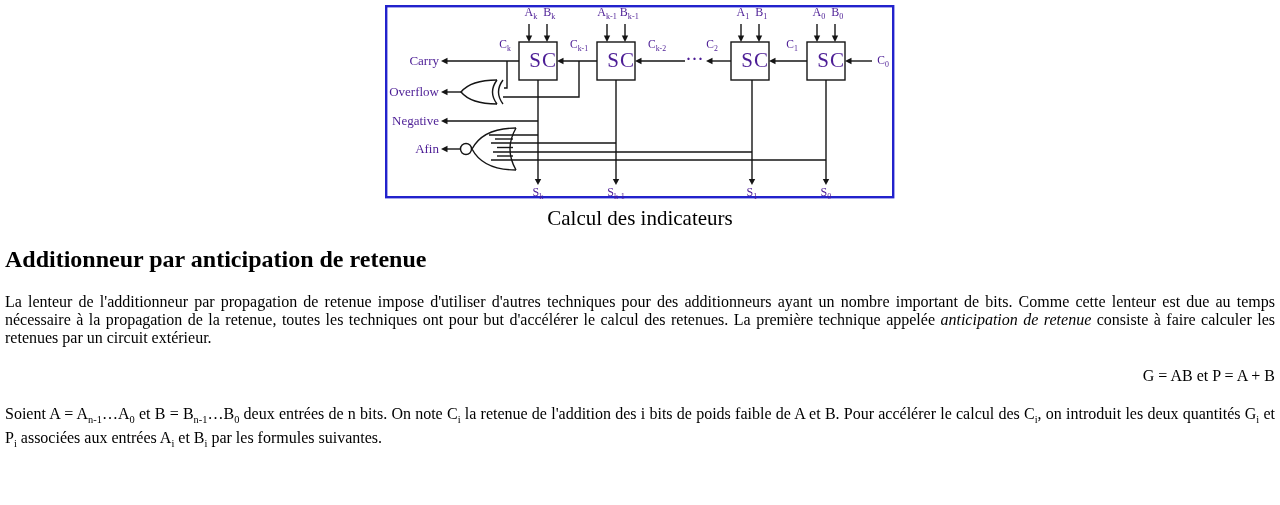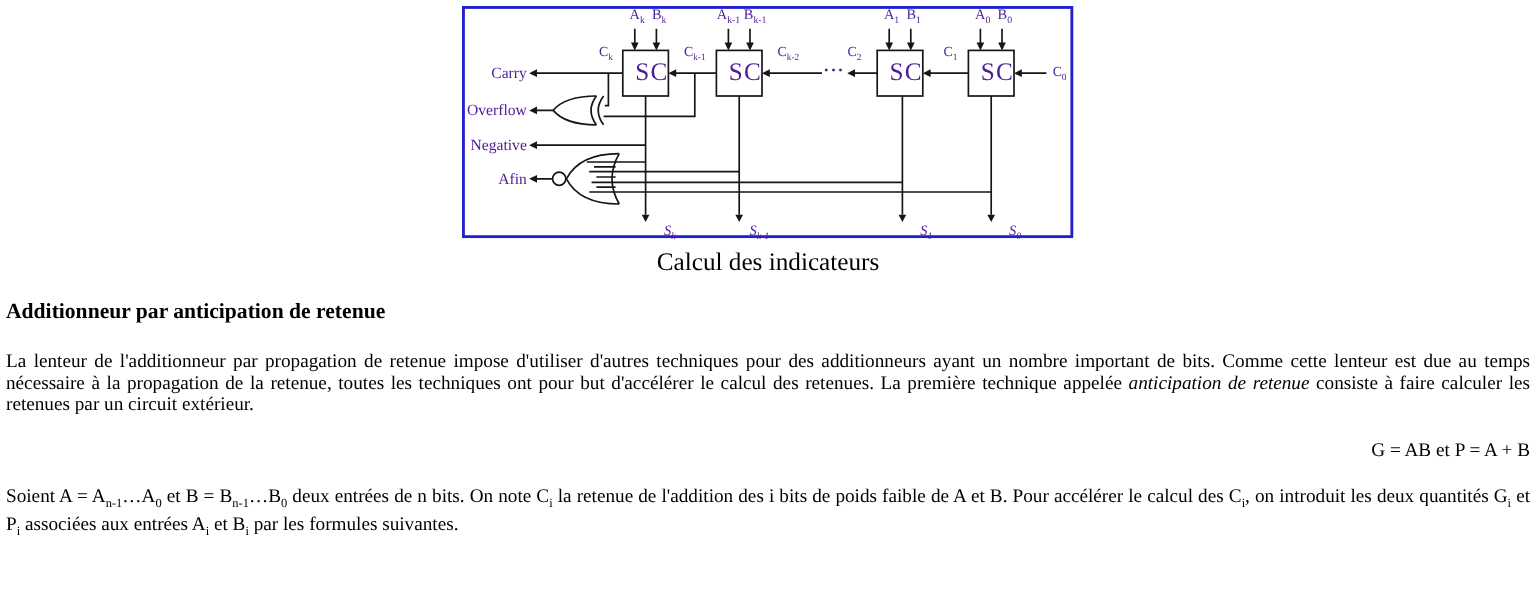--- a/index.html
+++ b/index.html
@@ -19,29 +19,29 @@
     font-size: 12px; line-height: 13px; color: #4c1d95;
   }
   .lbl sub { font-size: 0.68em; }
   .inpair { width: 90px; text-align: center; }
   .clabel { width: 44px; text-align: center; font-size: 11.5px; }
   .sclabel {
     width: 38px; text-align: right;
     font-size: 21px; line-height: 21px; letter-spacing: 1px;
   }
   .flag { right: 456px; font-size: 13px; line-height: 14px; }
-  .sum { width: 50px; text-align: right; font-style: italic; }
+  .sum { width: 50px; text-align: center; }
   .dots { width: 32px; text-align: center; font-weight: bold; font-size: 15px; letter-spacing: 1px; }
   figcaption {
     text-align: center; font-size: 21px; margin-top: 7px; color: #000;
   }
 
   
   h2 {
-    font-size: 18px; line-height: 28px;
+    font-size: 24px; line-height: 28px;
     margin: 14px 0 18px 0; font-weight: bold;
   }
   p { margin: 20px 0; line-height: 18px; text-align: justify; }
   p.formula { text-align: right; }
   sub { font-size: 0.65em; }
 </style>
 </head>
 <body>
 
 <div class="page">

